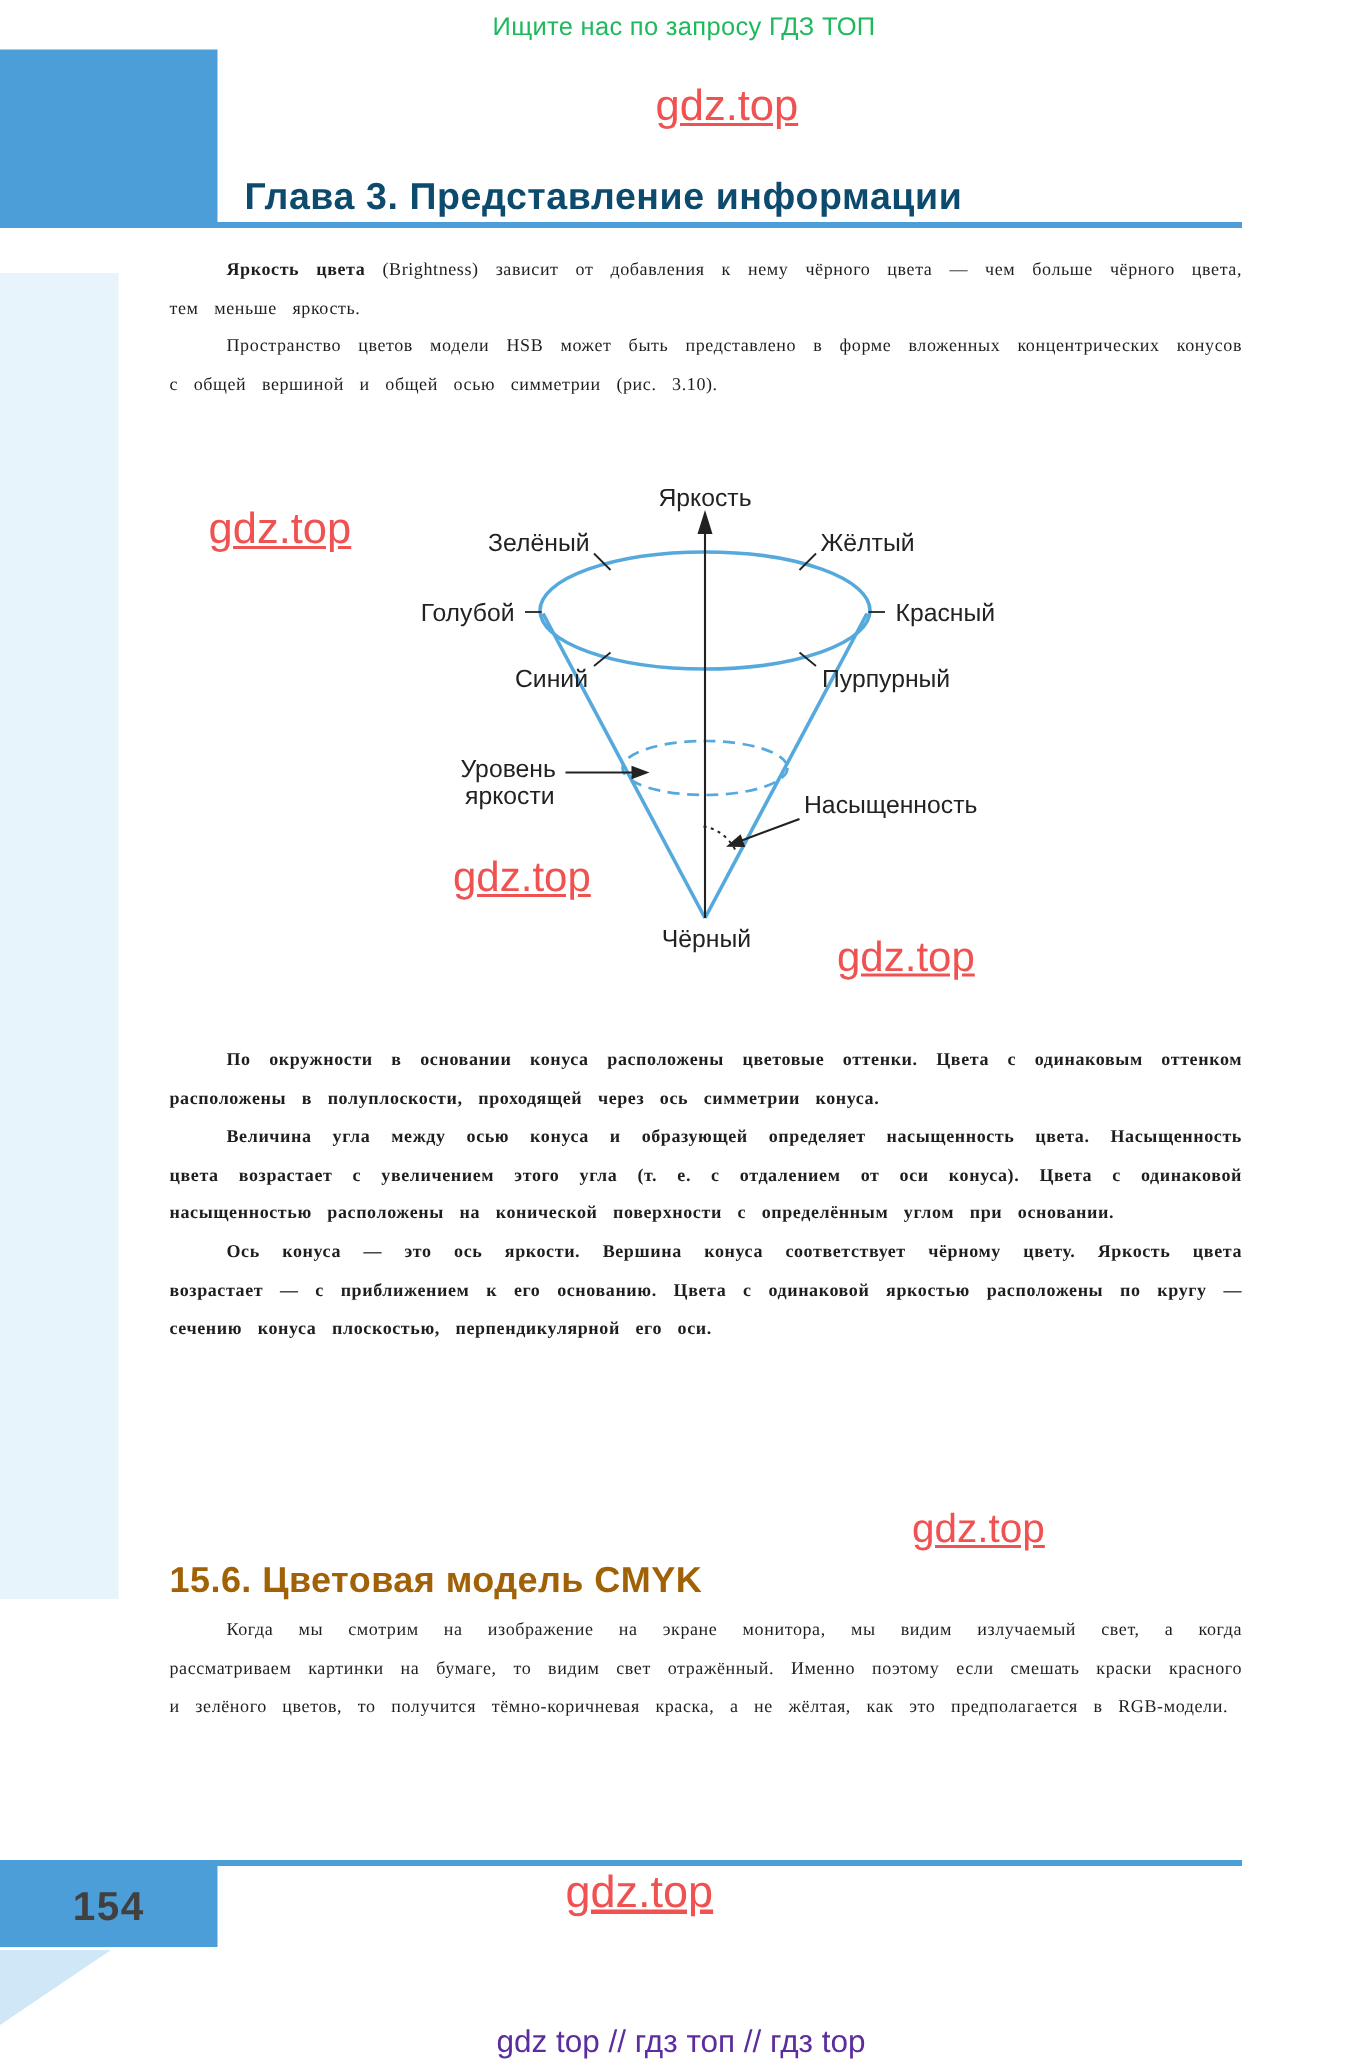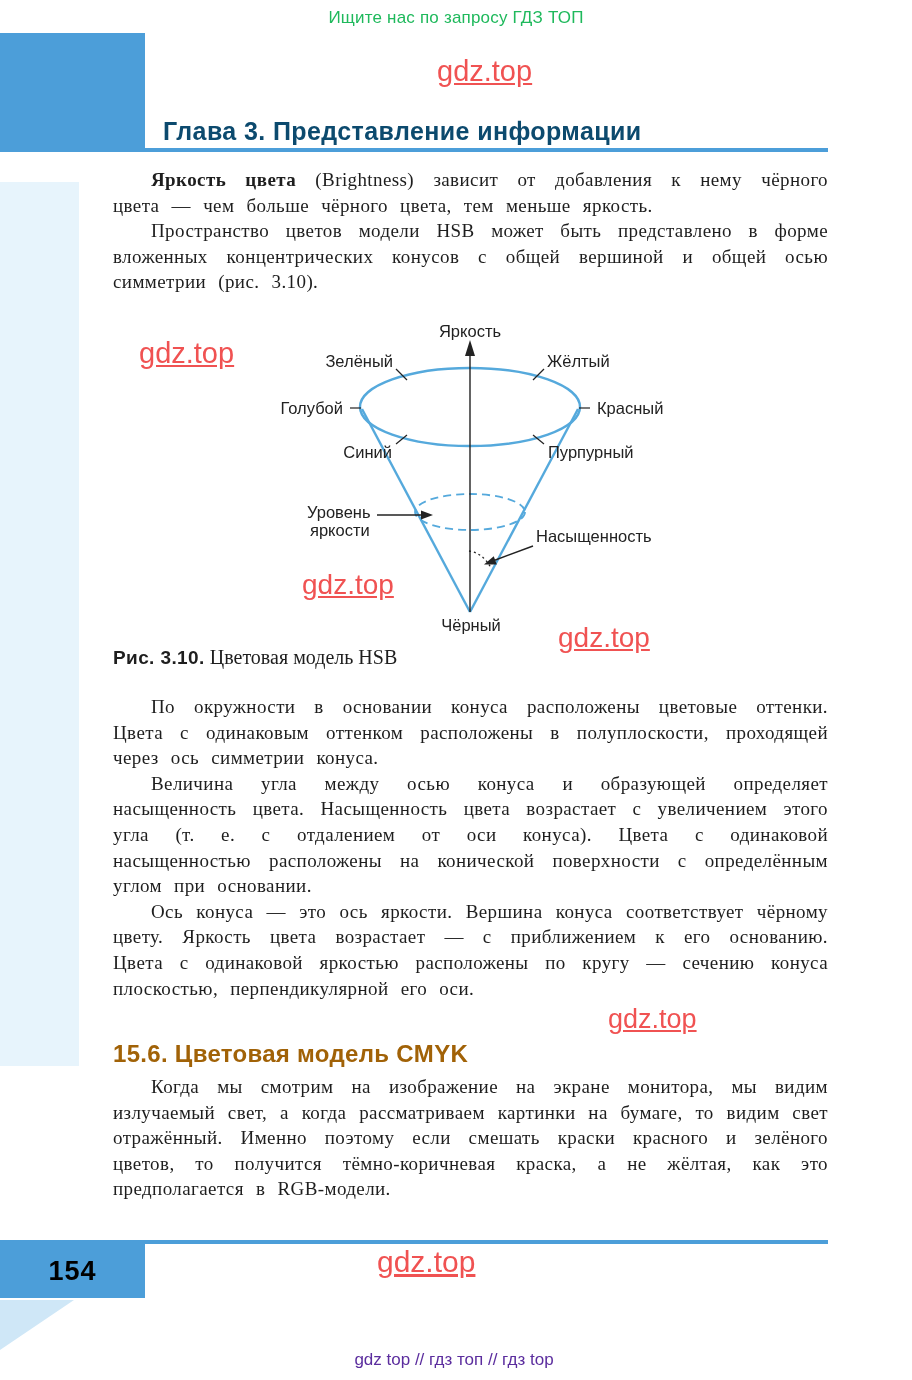--- a/index.html
+++ b/index.html
@@ -30,21 +30,21 @@
   .wm-foot   { left:377px; top:1245px; font-size:30px; }
 
   
   .box-top   { left:0; top:33px;  width:145px; height:116px; background:#4c9ed9; }
   .rule-top  { left:0; top:148px; width:828px; height:4px;  background:#4c9ed9; }
   .rule-bot  { left:0; top:1240px; width:828px; height:4px; background:#4c9ed9; }
   .box-154 {
     left:0; top:1244px; width:145px; height:54px; background:#4c9ed9;
     display:flex; align-items:center; justify-content:center;
     font-family:"Liberation Sans", sans-serif; font-weight:bold;
-    font-size:27px; color:#000000; letter-spacing:1px;
+    font-size:27px; color:#404040; letter-spacing:1px;
   }
   .sidebar-strip { left:0; top:182px; width:79px; height:884px; background:#e7f4fc; }
   .corner-curl {
     left:0; top:1300px; width:74px; height:50px; background:#cfe7f7;
     clip-path:polygon(0 0, 100% 0, 40% 60%, 0 100%);
   }
 
   .chapter-heading {
     left:163px; top:117px; width:680px;
     font-family:"Liberation Sans", sans-serif; font-weight:bold;
@@ -52,41 +52,41 @@
   }
   .section-heading {
     left:113px; top:1040px; width:715px;
     font-family:"Liberation Sans", sans-serif; font-weight:bold;
     font-size:24px; color:#a16207; letter-spacing:0.3px;
   }
 
   
   .copy {
     left:113px; width:715px; text-align:justify;
-    font-size:19px; line-height:25.6px; letter-spacing:0.4px; word-spacing:7px;
+    font-size:12px; line-height:25.6px; letter-spacing:0.4px; word-spacing:7px;
     hyphens:manual;
   }
   .copy p { margin:0; text-indent:38px; }
   .block-1 { top:167px; }
-  .block-2 { top:694px; }
+  .block-2 { top:694px;font-weight:bold; }
   .block-3 { top:1074px; }
 
   
   .diagram { left:100px; top:315px; }
   .diagram text {
     font-family:"Liberation Sans", sans-serif; font-size:16.5px; fill:#222222;
   }
   .caption { left:113px; top:646px; width:715px; font-size:20px; }
   .caption b {
     font-family:"Liberation Sans", sans-serif; font-size:19px; letter-spacing:0.4px;
   }
 
   .footer-links {
     left:0; top:1350px; width:908px; text-align:center;
-    font-family:"Liberation Sans", sans-serif; font-size:17px; color:#5b2d9e;
+    font-family:"Liberation Sans", sans-serif; font-size:21px; color:#5b2d9e;
   }
 </style>
 </head>
 <body>
 
 <div class="page">
 
   <div class="abs promo">Ищите нас по запросу ГДЗ ТОП</div>
 
   <div class="abs box-top"></div>
@@ -137,24 +137,20 @@
     <line x1="433" y1="231" x2="390" y2="247" stroke="#222222" stroke-width="1.4"></line>
     <polygon points="0,0 -12,-4.5 -12,4.5" fill="#222222" transform="translate(384,249.5) rotate(160)"></polygon>
     <path d="M369,236 Q383,238 391,253" fill="none" stroke="#222222" stroke-width="1.3" stroke-dasharray="2 3"></path>
 
     <text x="371" y="316" text-anchor="middle">Чёрный</text>
   </svg>
 
   <div class="abs wm wm-diag-m">gdz.top</div>
   <div class="abs wm wm-diag-r">gdz.top</div>
 
-  <div class="abs caption">
-    <b>Рис. 3.10.</b>
-    <span>Цветовая модель HSB</span>
-  </div>
 
   <div class="abs copy block-2">
     <p>По окружности в основании конуса расположены цветовые оттенки. Цвета с одинаковым оттенком расположены в полупло­скости, проходящей через ось симметрии конуса.</p>
     <p>Величина угла между осью конуса и образующей определяет насыщенность цвета. Насыщенность цвета возрастает с увеличе­нием этого угла (т. е. с отдалением от оси конуса). Цвета с оди­наковой насыщенностью расположены на конической поверхности с определённым углом при основании.</p>
     <p>Ось конуса — это ось яркости. Вершина конуса соответствует чёрному цвету. Яркость цвета возрастает — с приближением к его основанию. Цвета с одинаковой яркостью расположены по кругу — сечению конуса плоскостью, перпендикулярной его оси.</p>
   </div>
 
   <div class="abs wm wm-cmyk">gdz.top</div>
 
   <div class="abs section-heading">15.6. Цветовая модель CMYK</div>

